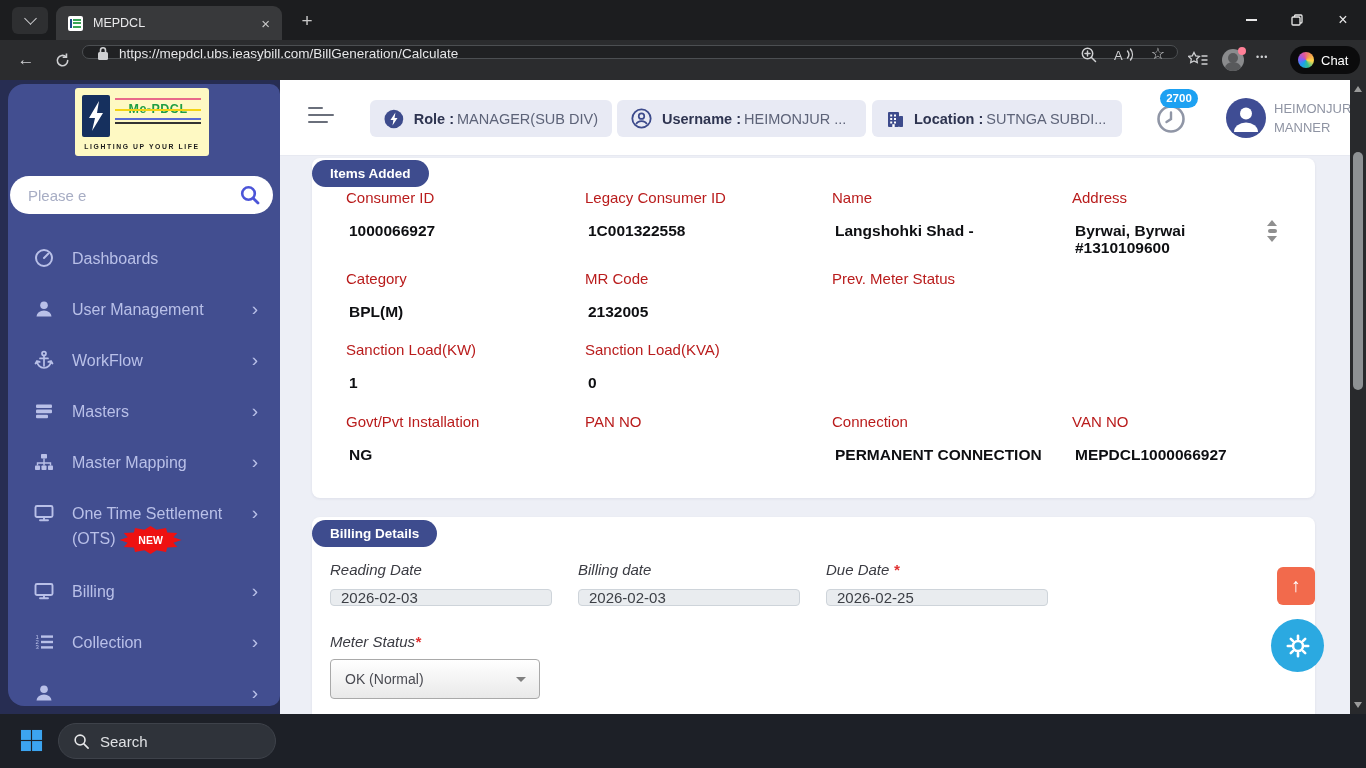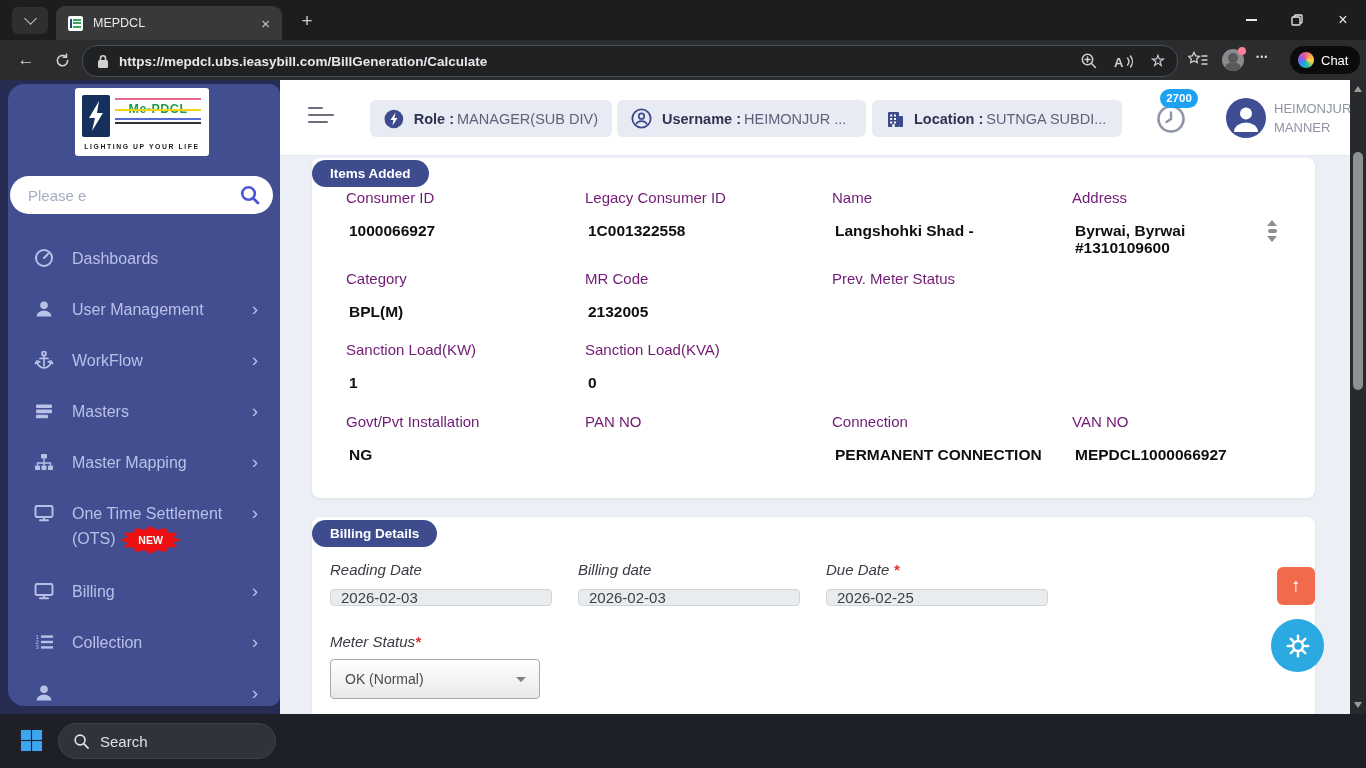--- a/index.html
+++ b/index.html
@@ -23,40 +23,40 @@
   .tab-title{color:#eaeaec;font-size:12.5px;margin-left:10px;flex:1;}
   .tab-close{color:#c9c9c9;font-size:15px;line-height:1;}
   .newtab{position:absolute;left:294px;top:8px;width:26px;height:26px;color:#c9c9c9;font-size:19px;}
   .winbtn{position:absolute;top:0;width:46px;height:40px;}
   .min-glyph{width:11px;height:1.6px;background:#e8e8e8;}
   .close-glyph{color:#e8e8e8;font-size:16px;line-height:1;}
 
   
   .toolbar{position:absolute;left:0;top:40px;width:1366px;height:40px;background:#2b2c2e;}
   .navbtn{position:absolute;top:4px;width:32px;height:32px;color:#cfd0d2;font-size:17px;}
-  .urlbar{position:absolute;left:82px;top:5px;width:1096px;height:32px;border:1px solid #4c4f52;
-    border-radius:15px;background:#202123;display:flex;align-items:center;padding:0 12px 0 14px;font-weight:bold;}
+  .urlbar{position:absolute;left:82px;top:5px;width:1096px;height:14px;border:1px solid #4c4f52;
+    border-radius:15px;background:#202123;display:flex;align-items:flex-start;padding:0 12px 0 14px;}
   .url-text{color:#e6e7e9;font-size:13.5px;margin-left:10px;flex:1;white-space:nowrap;overflow:hidden;}
   .urlbar .ric{margin-left:16px;}
   .tb-avatar{position:absolute;left:1222px;top:9px;width:22px;height:22px;border-radius:50%;background:#8a8b8d;overflow:hidden;}
   .tb-avatar em{position:absolute;left:6px;top:4px;width:10px;height:10px;border-radius:50%;background:#58595b;}
   .tb-avatar u{position:absolute;left:3px;top:13px;width:16px;height:12px;border-radius:50%;background:#58595b;}
   .tb-dot{position:absolute;left:1238px;top:7px;width:8px;height:8px;border-radius:50%;background:#ff8097;}
   .more-dots{position:absolute;left:1256px;top:12px;color:#cfd0d2;font-size:9px;letter-spacing:1px;}
   .chatbtn{position:absolute;left:1290px;top:6px;height:28px;padding:0 12px 0 8px;border-radius:14px;background:#0b0b0c;
     display:flex;align-items:center;gap:7px;}
   .copilot-mini{width:16px;height:16px;border-radius:50%;
     background:conic-gradient(from 220deg,#19a0f0,#8a5cf5,#e1559c,#f59b4c,#ffd84d,#35c08f,#19a0f0);}
   .chat-label{color:#fff;font-size:13px;}
 
   
   .sidebar{position:absolute;left:0;top:80px;width:280px;height:634px;background:#272d52;}
   .side-panel{position:absolute;left:8px;top:4px;width:272px;height:622px;background:#424e90;
     border-radius:16px 10px 10px 16px;overflow:hidden;}
-  .logo-card{position:absolute;left:67px;top:4px;width:134px;height:68px;background:#ffffff;border-radius:3px;padding:5px 6px;}
+  .logo-card{position:absolute;left:67px;top:4px;width:134px;height:68px;background:#fef9c3;border-radius:3px;padding:5px 6px;}
   .logo-bolt{position:absolute;left:7px;top:7px;width:28px;height:42px;background:#16305e;border-radius:2px;}
   .logo-right{position:absolute;left:40px;top:8px;width:86px;}
   .lline{height:2px;margin:2px 0;}
   .logo-title{font-size:12.5px;font-weight:700;color:#1f9d44;letter-spacing:.5px;position:relative;text-align:center;}
   .logo-title:after{content:"";position:absolute;left:0;right:0;top:7px;height:1.6px;background:#f5d312;}
   .logo-tagline{position:absolute;left:0;right:0;bottom:6px;text-align:center;font-size:6.8px;font-weight:700;
     color:#1c1c1c;letter-spacing:1.6px;}
   .side-search{position:absolute;left:2px;top:92px;width:263px;height:38px;}
   .side-search input{width:100%;height:100%;border:none;border-radius:19px;padding:0 44px 0 18px;font-size:15px;
     font-family:"Liberation Sans",sans-serif;color:#333;outline:none;background:#fff;}
@@ -89,21 +89,21 @@
   
   .main{position:absolute;left:280px;top:156px;width:1070px;height:558px;background:#edeff6;overflow:hidden;}
   .card{position:absolute;background:#fff;border-radius:8px;box-shadow:0 1px 3px rgba(25,35,70,.07);}
   #card1{left:32px;top:2px;width:1003px;height:340px;}
   #card2{left:32px;top:361px;width:1003px;height:300px;}
   .pill{position:absolute;height:27px;line-height:27px;background:#3e4c8e;color:#fff;font-weight:700;
     font-size:13.5px;border-radius:14px;padding:0 18px;z-index:3;}
   #pill1{left:32px;top:4px;}
   #pill2{left:32px;top:364px;}
   .fcell{position:absolute;width:235px;}
-  .flabel{font-size:15px;color:#701a75;}
+  .flabel{font-size:15px;color:#b91c1c;}
   .fvalue{margin-top:16px;font-weight:700;font-size:15.5px;color:#0e0f12;padding-left:3px;white-space:nowrap;}
   .c1{left:34px;} .c2{left:273px;} .c3{left:520px;} .c4{left:760px;}
   .r1{top:31px;} .r2{top:112px;} .r3{top:183px;} .r4{top:255px;}
   .addr .fvalue{width:180px;line-height:17px;max-height:31px;overflow:hidden;white-space:normal;}
   .spinner{position:absolute;left:953px;top:62px;width:14px;display:flex;flex-direction:column;align-items:center;gap:3px;}
   .tri-up{width:0;height:0;border-left:5px solid transparent;border-right:5px solid transparent;border-bottom:6px solid #8f8f8f;}
   .tri-down{width:0;height:0;border-left:5px solid transparent;border-right:5px solid transparent;border-top:6px solid #8f8f8f;}
   .spin-dot{width:9px;height:3.5px;border-radius:2px;background:#8f8f8f;}
   .blabel{position:absolute;font-size:15px;color:#3a3b42;font-style:italic;}
   .binput{position:absolute;width:222px;height:17px;background:#e9ecef;border:1px solid #ced4da;border-radius:4px;

